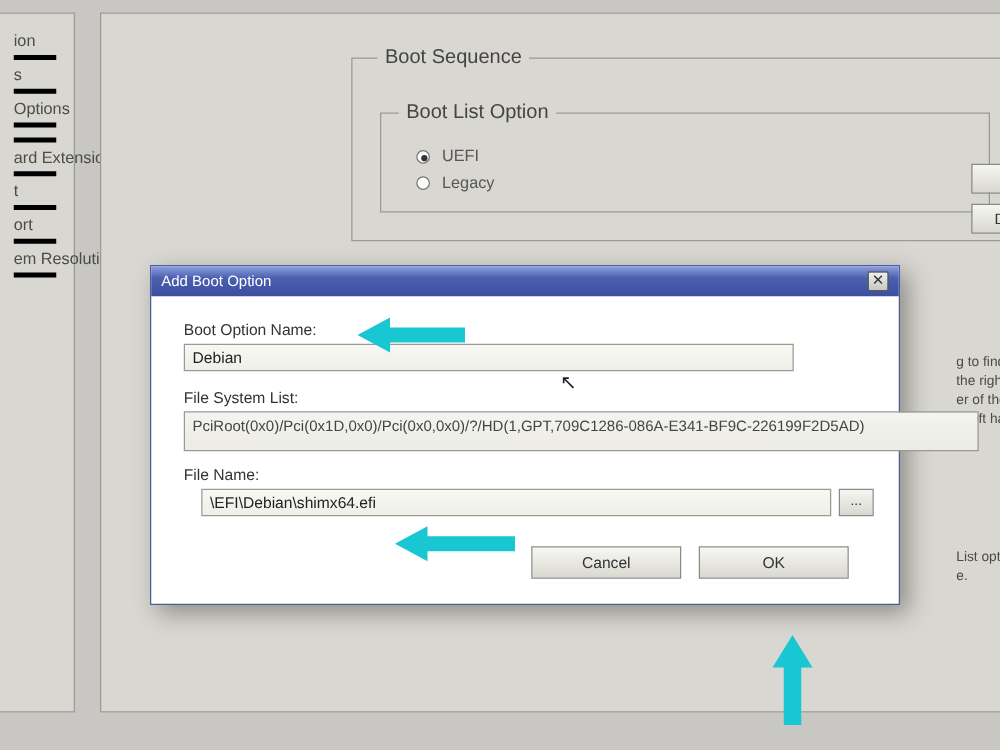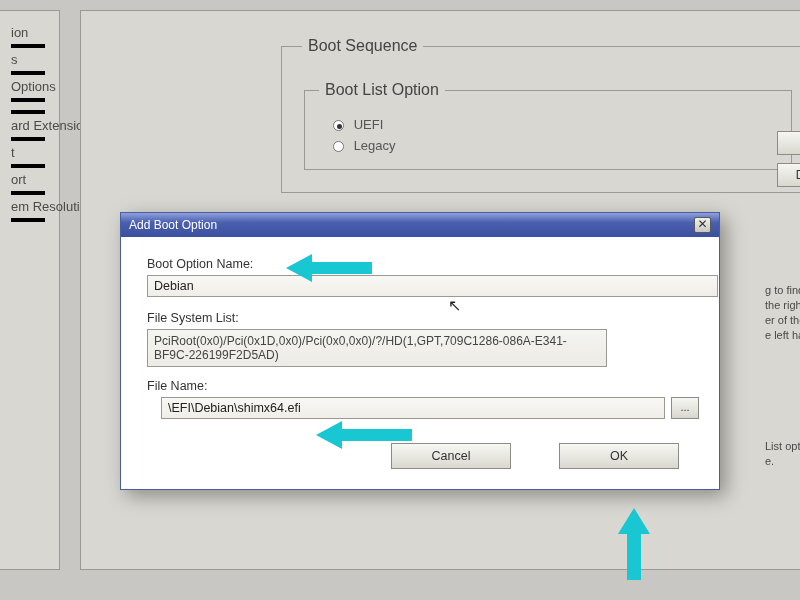--- a/index.html
+++ b/index.html
@@ -93,46 +93,46 @@
     color:#333; font-size:12px; line-height:13px; text-align:center;
     border-radius:2px;
   }
   .dlg-body {
     padding:14px 20px 14px 26px;
     font-size:12.5px;
     color:#333;
   }
   .field-label { margin-top:6px; margin-bottom:4px; color:#333; }
   .field-input {
-    width:571px; height:22px;
+    width:488px; height:22px;
     background:linear-gradient(#f8f8f4,#efeee8);
     border:1px solid #9a9a92;
     padding:2px 6px;
     font-size:12.5px; color:#222;
   }
   .field-display {
-    width:460px; min-height:32px;
+    width:636px; min-height:32px;
     background:linear-gradient(#f4f4f0,#ecebe5);
     border:1px solid #9a9a92;
     padding:4px 6px;
     font-size:12px; color:#444;
     white-space:normal;
   }
   .file-row { display:flex; gap:6px;margin-left:14px; }
   .file-row .field-input { flex:1; }
   .browse-btn {
     width:28px; height:22px;
     background:linear-gradient(#f6f6f2,#d8d7cf);
     border:1px solid #8c8c86;
     text-align:center; line-height:18px;
     font-size:11px; color:#333;
   }
 
   .dlg-buttons {
-    display:flex; justify-content:flex-end; gap:48px;
+    display:flex; justify-content:flex-end; gap:14px;
     margin:24px 20px 6px 0;
   }
   .dlg-btn {
     width:120px; height:26px;
     background:linear-gradient(#f7f7f3,#d9d8d0);
     border:1px solid #8c8c86;
     text-align:center; line-height:24px;
     font-size:12.5px; color:#333;
   }
 

